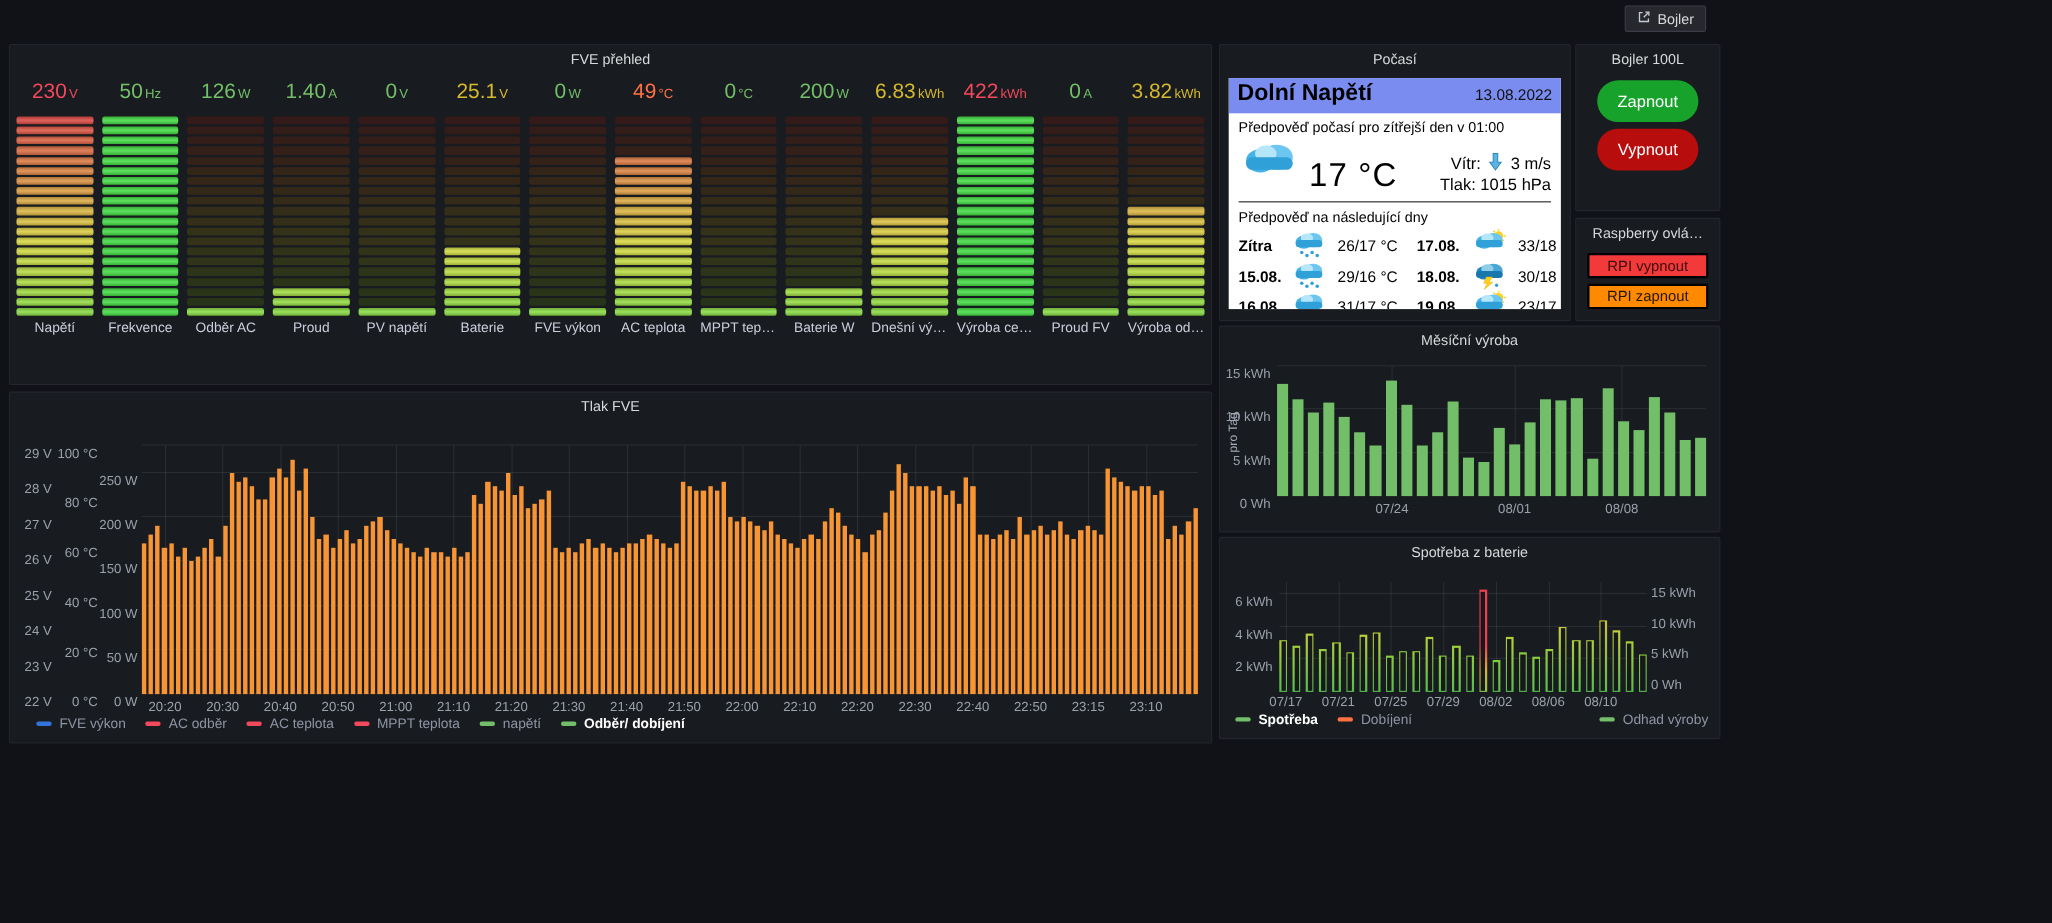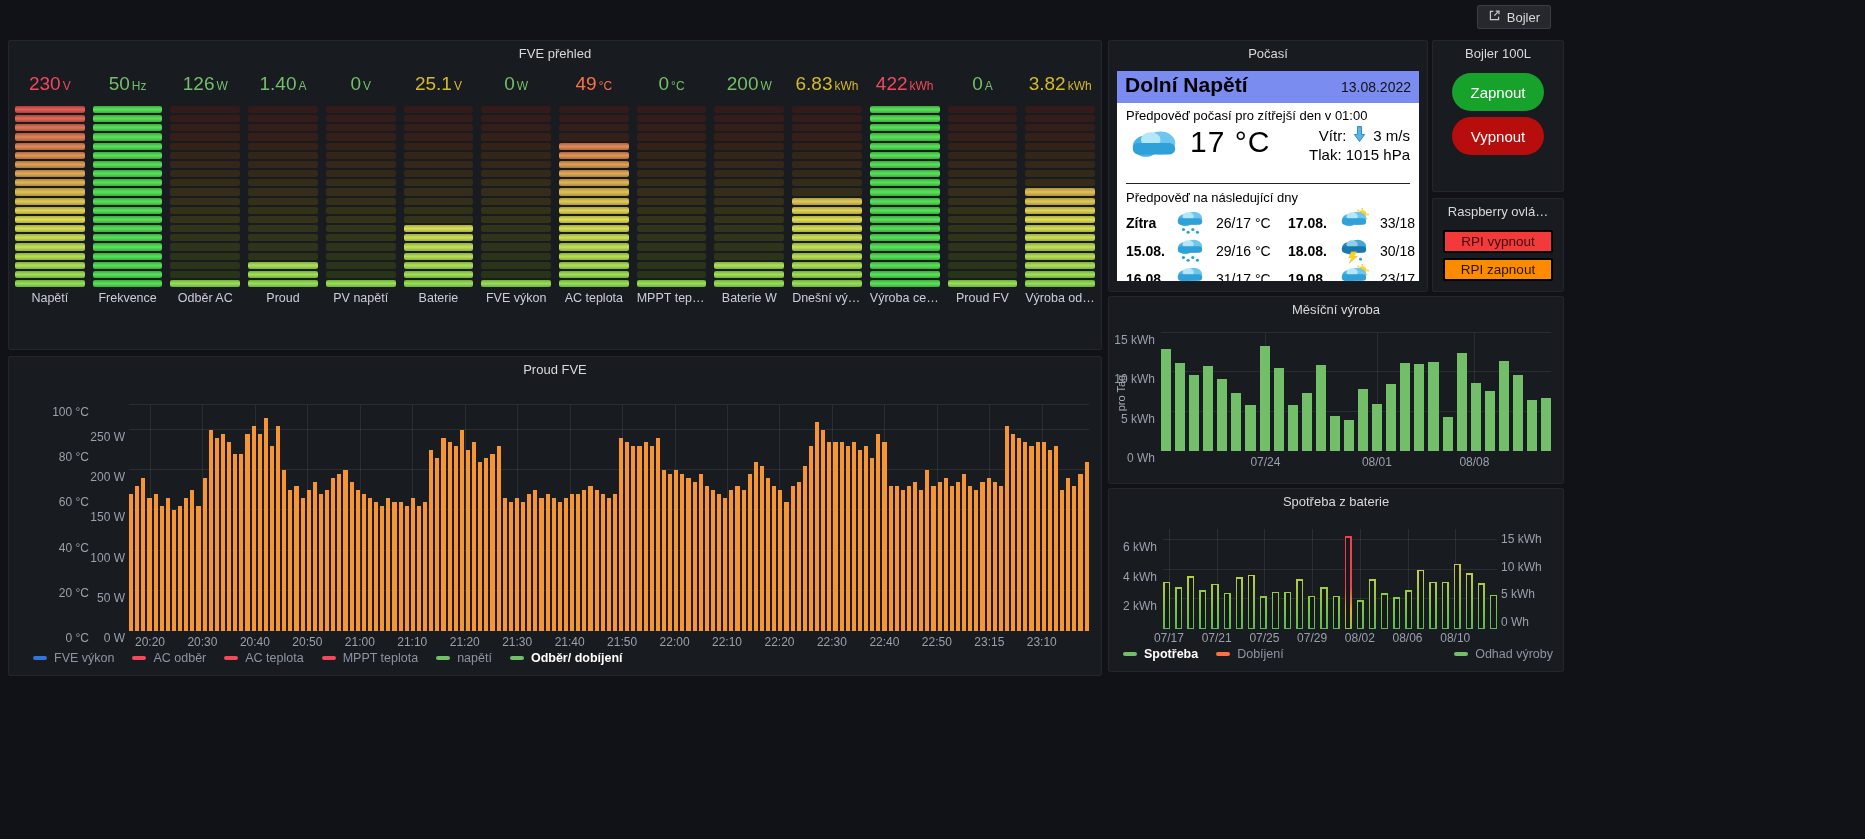--- a/index.html
+++ b/index.html
@@ -30,21 +30,21 @@
   .legend{position:absolute;display:flex;gap:18px;align-items:center;font-size:12.5px;color:#8e94a4;}
   .legend .item{display:flex;align-items:center;gap:7px;cursor:pointer;}
   .legend .sw{width:14px;height:4px;border-radius:2px;}
   .legend .active{color:#fff;font-weight:bold;}
   
   #weather-card{position:absolute;left:8px;right:8px;top:30px;bottom:10px;background:#fff;color:#000;overflow:hidden;}
   #weather-head{height:30px;background:#7b8cf0;display:flex;align-items:baseline;justify-content:space-between;padding:2px 8px 0 8px;}
   #weather-city{font-size:21px;font-weight:bold;color:#000;}
   #weather-date{font-size:14px;color:#111;}
   #weather-body{padding:5px 9px;font-size:13px;}
-  #cur-row{display:flex;align-items:flex-start;margin:2px 0 4px 0;}
+  #cur-row{display:flex;align-items:flex-end;margin:2px 0 4px 0;}
   #cur-temp{font-size:30px;margin-left:8px;letter-spacing:1px;}
   #cur-right{margin-left:auto;font-size:15px;text-align:right;}
   #wind-row{display:flex;align-items:center;gap:6px;justify-content:flex-end;}
   #weather-hr{border:none;border-top:1px solid #222;margin:6px 0;}
   #weather-days{margin-top:4px;display:grid;grid-template-columns:46px 40px 70px 48px 40px 70px;grid-auto-rows:28px;align-items:center;font-size:14px;column-gap:2px;}
   .wday{font-weight:bold;}
   .wtemp{white-space:nowrap;}
   
   .pillbtn{position:absolute;left:50%;transform:translateX(-50%);width:92px;height:38px;border:none;border-radius:19px;color:#fff;font-size:15px;font-weight:500;font-family:inherit;cursor:pointer;}
   .rectbtn{position:absolute;left:10px;right:10px;height:23px;border:2px solid #000;border-radius:2px;font-size:13.5px;font-family:inherit;cursor:pointer;font-weight:500;}
@@ -433,22 +433,32 @@
           <div class="cell" style="background: linear-gradient(rgb(128, 174, 55) 0%, rgb(171, 221, 90) 45%, rgb(171, 221, 90) 55%, rgb(128, 174, 55) 100%);"></div>
           <div class="cell" style="background: linear-gradient(rgb(119, 174, 55) 0%, rgb(160, 221, 90) 45%, rgb(160, 221, 90) 55%, rgb(119, 174, 55) 100%);"></div>
           <div class="cell" style="background: linear-gradient(rgb(110, 174, 55) 0%, rgb(150, 221, 90) 45%, rgb(150, 221, 90) 55%, rgb(110, 174, 55) 100%);"></div>
         </div>
         <div class="glabel">Výroba odhad</div>
       </div>
     </div>
 </div>
 
 <div class="panel" id="graf-panel" style="left:8px;top:356px;width:1092px;height:318px;">
-  <div class="ptitle">Proud FVE</div>
+  <div class="ptitle">Tlak FVE</div>
   <div id="graf-axes" style="position:absolute;left:0;top:48px;width:120px;height:226px;">
+      <div style="position: absolute; top: 0px; bottom: 0px; left: 2px; width: 36px;">
+        <span class="tick ytick" style="bottom: calc(100% - 7px);">29 V</span>
+        <span class="tick ytick" style="bottom: calc(85.7143% - 7px);">28 V</span>
+        <span class="tick ytick" style="bottom: calc(71.4286% - 7px);">27 V</span>
+        <span class="tick ytick" style="bottom: calc(57.1429% - 7px);">26 V</span>
+        <span class="tick ytick" style="bottom: calc(42.8571% - 7px);">25 V</span>
+        <span class="tick ytick" style="bottom: calc(28.5714% - 7px);">24 V</span>
+        <span class="tick ytick" style="bottom: calc(14.2857% - 7px);">23 V</span>
+        <span class="tick ytick" style="bottom: calc(0% - 7px);">22 V</span>
+      </div>
       <div style="position: absolute; top: 0px; bottom: 0px; left: 44px; width: 36px;">
         <span class="tick ytick" style="bottom: calc(100% - 7px);">100 °C</span>
         <span class="tick ytick" style="bottom: calc(80% - 7px);">80 °C</span>
         <span class="tick ytick" style="bottom: calc(60% - 7px);">60 °C</span>
         <span class="tick ytick" style="bottom: calc(40% - 7px);">40 °C</span>
         <span class="tick ytick" style="bottom: calc(20% - 7px);">20 °C</span>
         <span class="tick ytick" style="bottom: calc(0% - 7px);">0 °C</span>
       </div>
       <div style="position: absolute; top: 0px; bottom: 0px; left: 84px; width: 32px;">
         <span class="tick ytick" style="bottom: calc(88.968% - 7px);">250 W</span>

